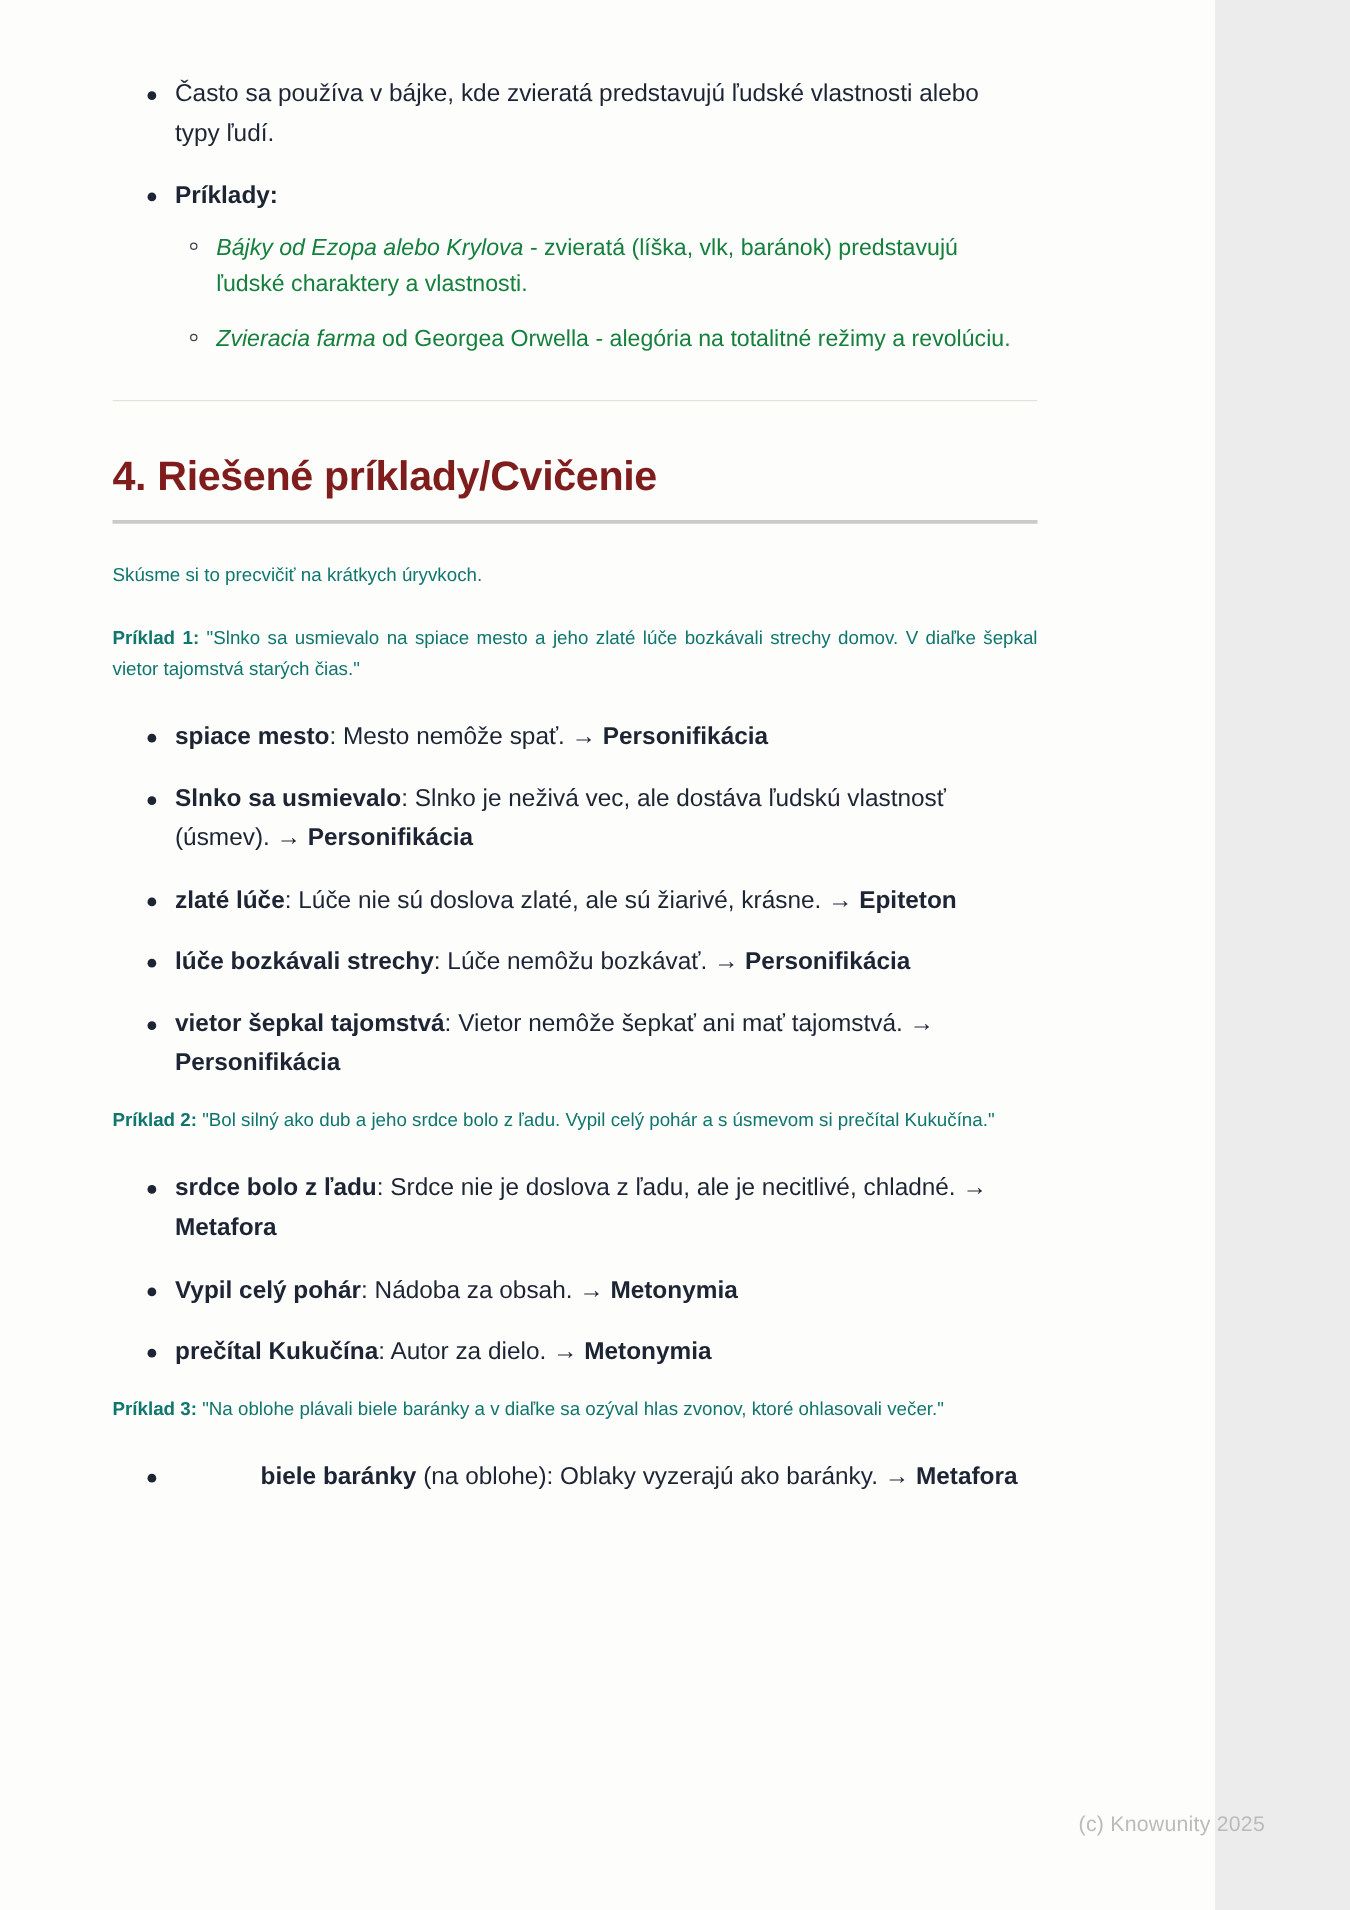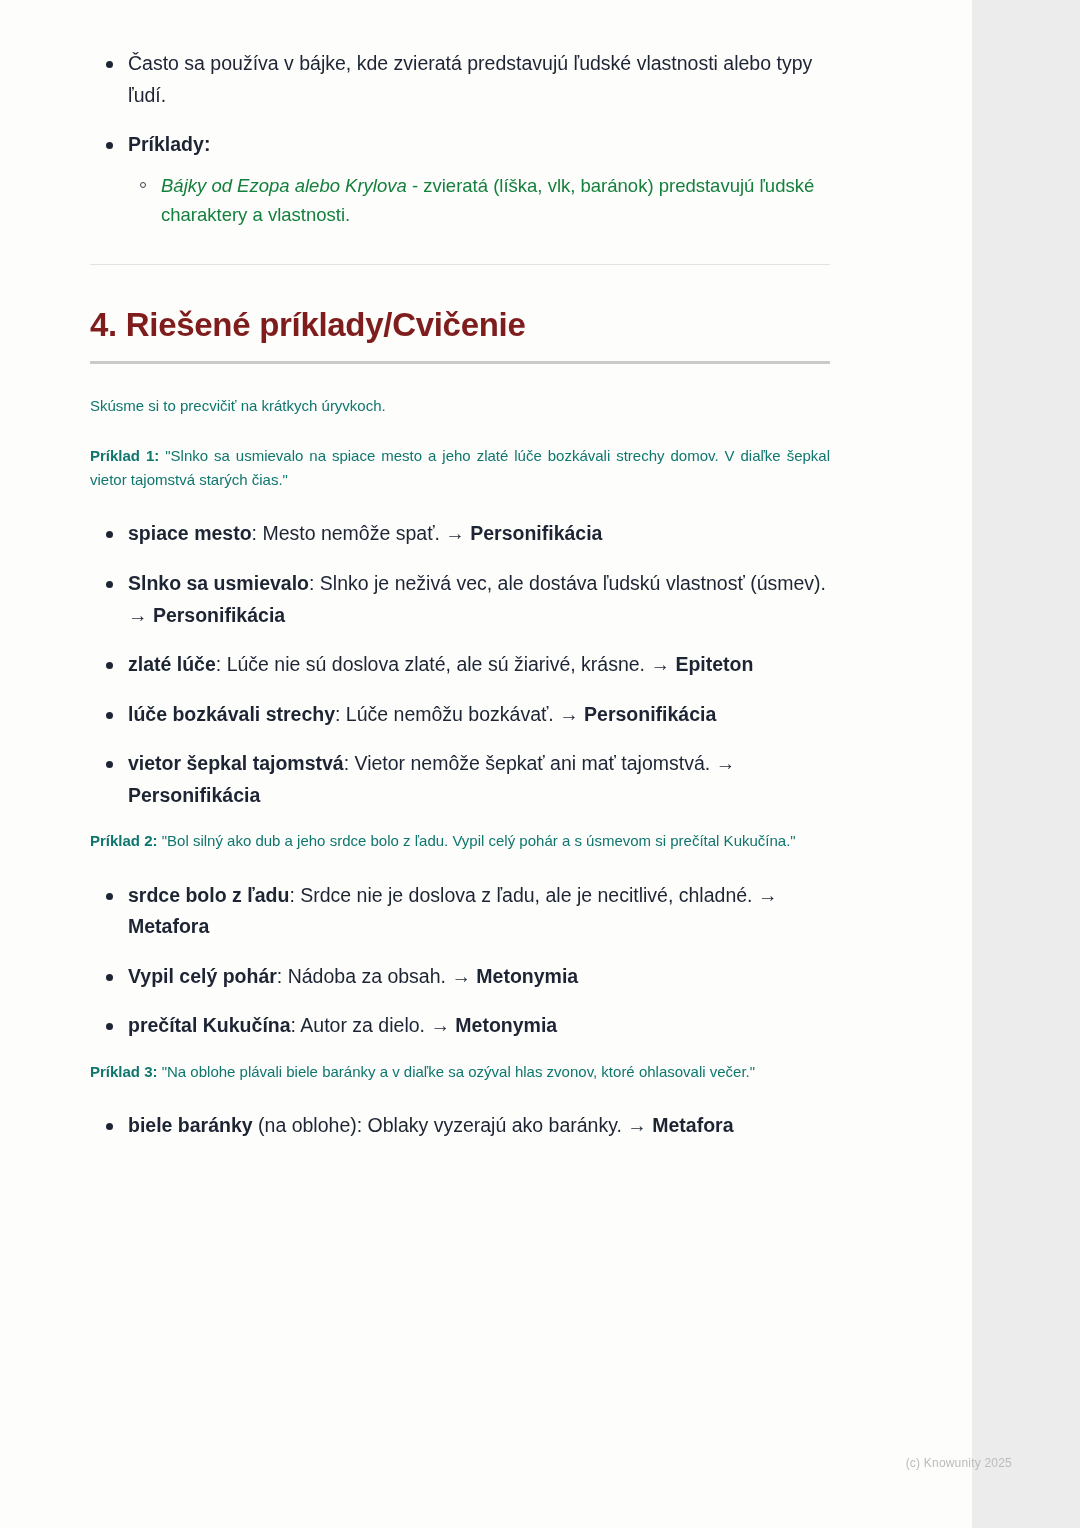--- a/index.html
+++ b/index.html
@@ -47,29 +47,29 @@
   .content {
     position: absolute;
     left: 90px;
     top: 44px;
     width: 740px;
   }
   .watermark {
     position: absolute;
     right: 68px;
     bottom: 58px;
-    font-size: 12px;
+    font-size: 17px;
     color: #b9bdb9;
     letter-spacing: 0.2px;
     font-family: "Liberation Sans", sans-serif;
   }
 
   ul.lvl1 {
     list-style: none;
-    margin: 4px;
+    margin: 16px;
     padding: 0;
   }
   ul.lvl1 > li {
     position: relative;
     padding-left: 34px;
     margin-bottom: 18px;
     font-size: 19.5px;
     line-height: 1.62;
     color: #1d2433;
   }
@@ -131,21 +131,21 @@
   }
   p.para {
     font-size: 15px;
     line-height: 1.62;
     margin: 0 0 26px 0;
     color: #0f766e;
   }
   p.just {
     text-align: justify;
   }
-  .tail { margin-bottom: 0; }
+  .tail { margin-bottom: 0; text-align: right; }
   .list-block { margin-bottom: 26px; }
 </style>
 </head>
 <body>
 
 <div class="page">
   <div class="edge-left"></div>
   <div class="rail-inner"></div>
   <div class="rail-outer"></div>
 
@@ -154,20 +154,23 @@
     <ul class="lvl1">
       <li>
         <span>Často sa používa v bájke, kde zvieratá predstavujú ľudské vlastnosti alebo typy ľudí.</span>
       </li>
       <li>
         <span class="b">Príklady:</span>
         <ul class="lvl2">
           <li>
             <span class="i">Bájky od Ezopa alebo Krylova</span><span> - zvieratá (líška, vlk, baránok) predstavujú ľudské charaktery a vlastnosti.</span>
           </li>
+          <li>
+            <span class="i">Zvieracia farma</span><span> od Georgea Orwella - alegória na totalitné režimy a revolúciu.</span>
+          </li>
         </ul>
       </li>
     </ul>
 
     <hr class="sep">
 
     <h2 class="heading">4. Riešené príklady/Cvičenie</h2>
     <hr class="heading-rule">
 
     <p class="para">Skúsme si to precvičiť na krátkych úryvkoch.</p>

